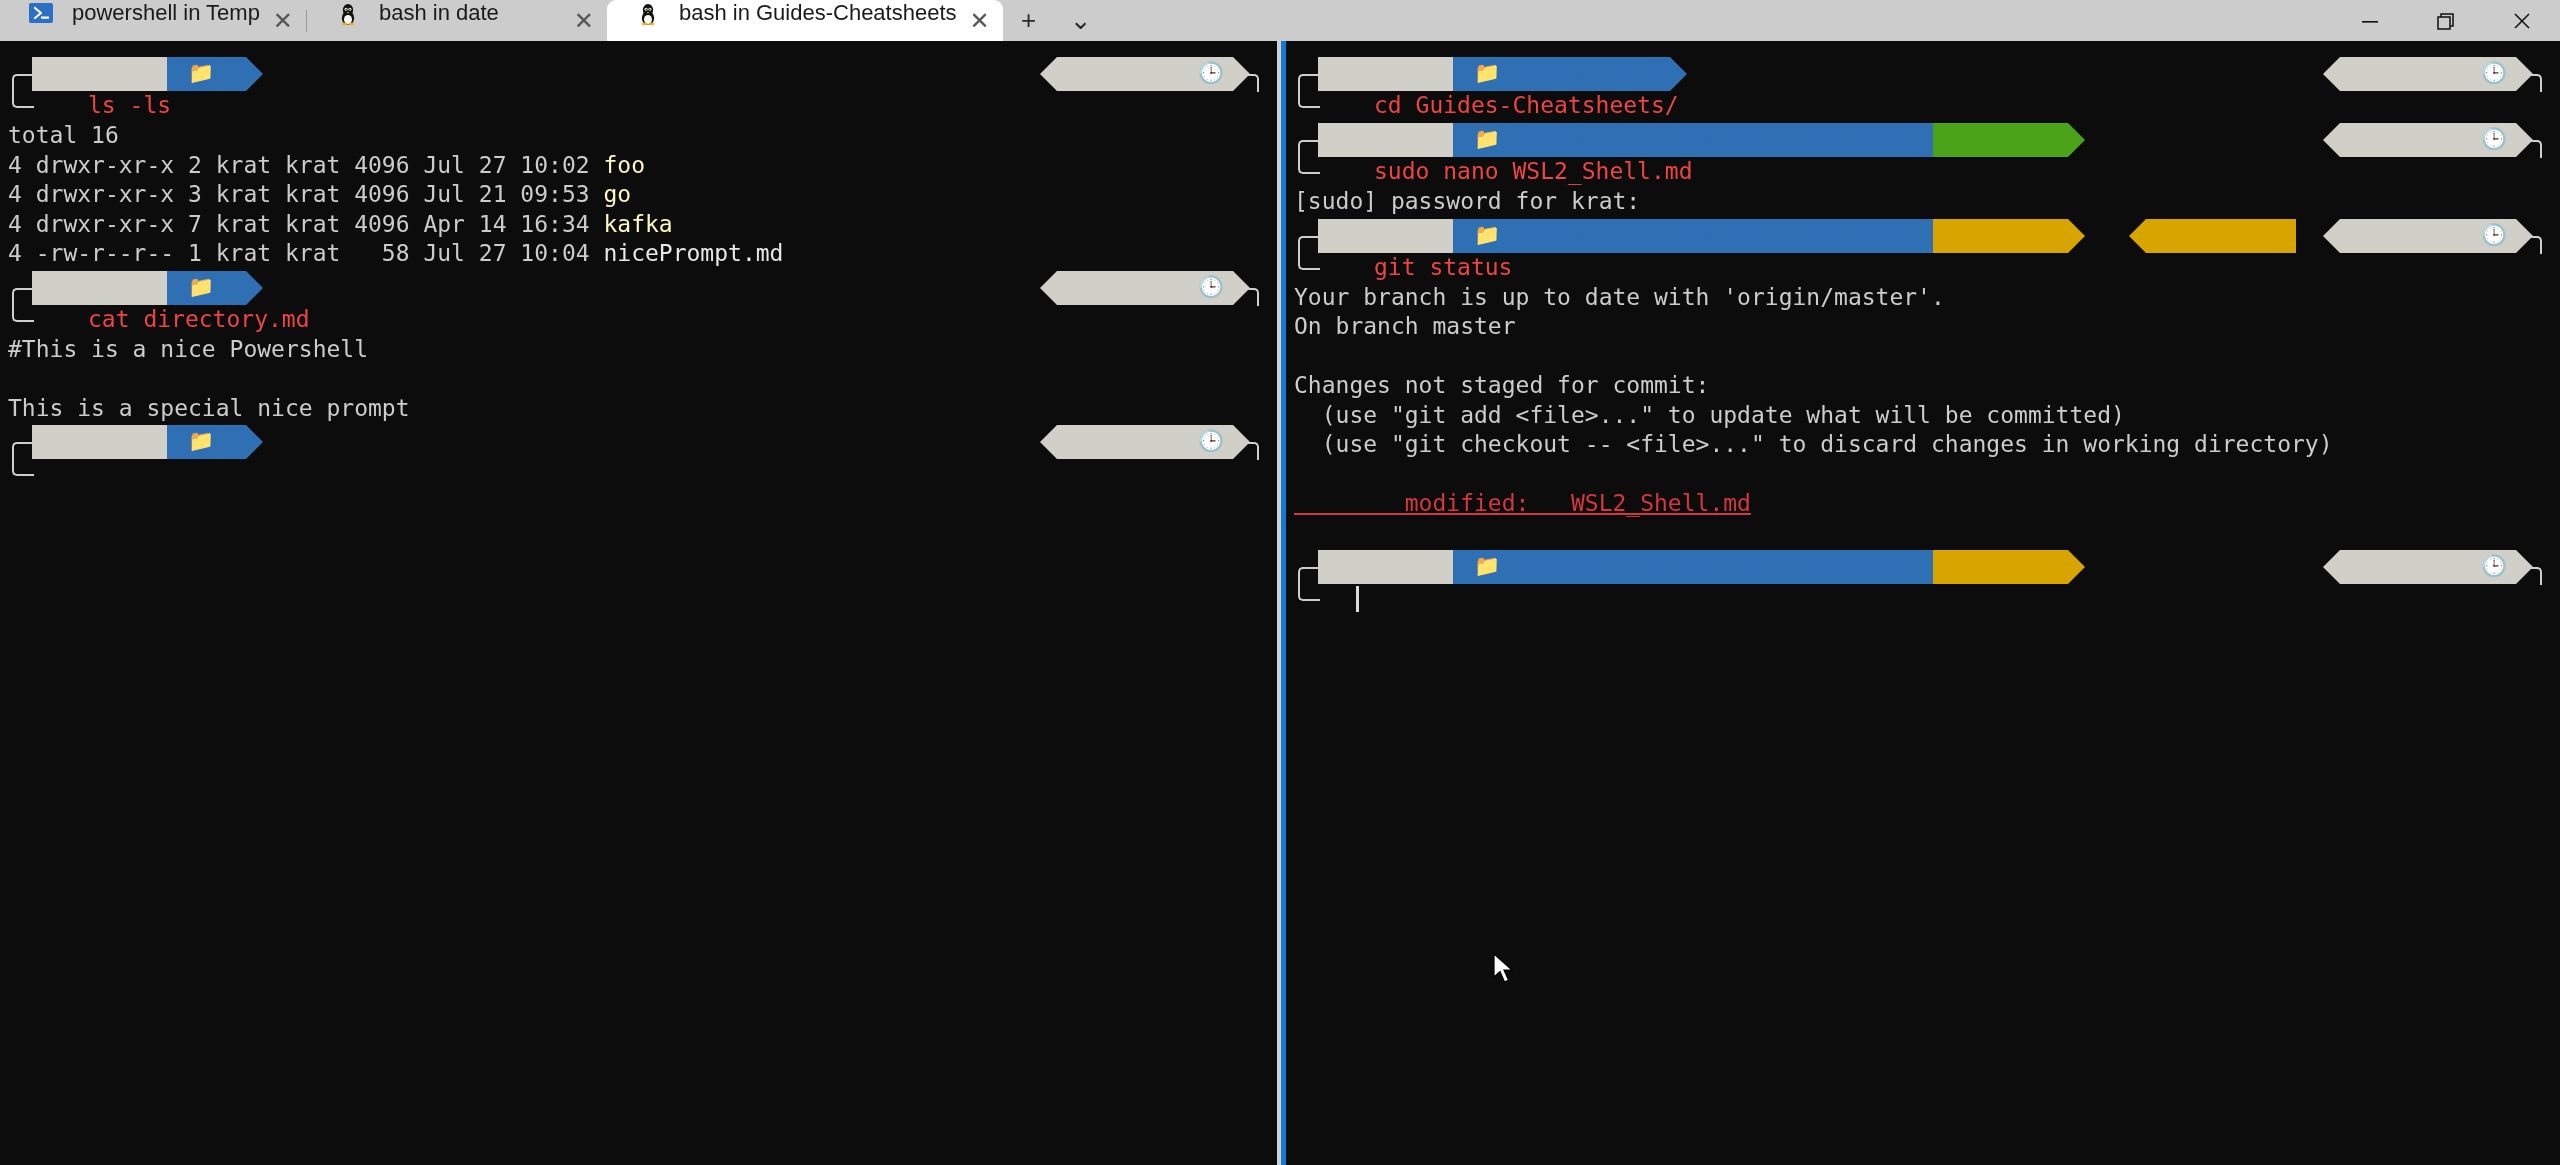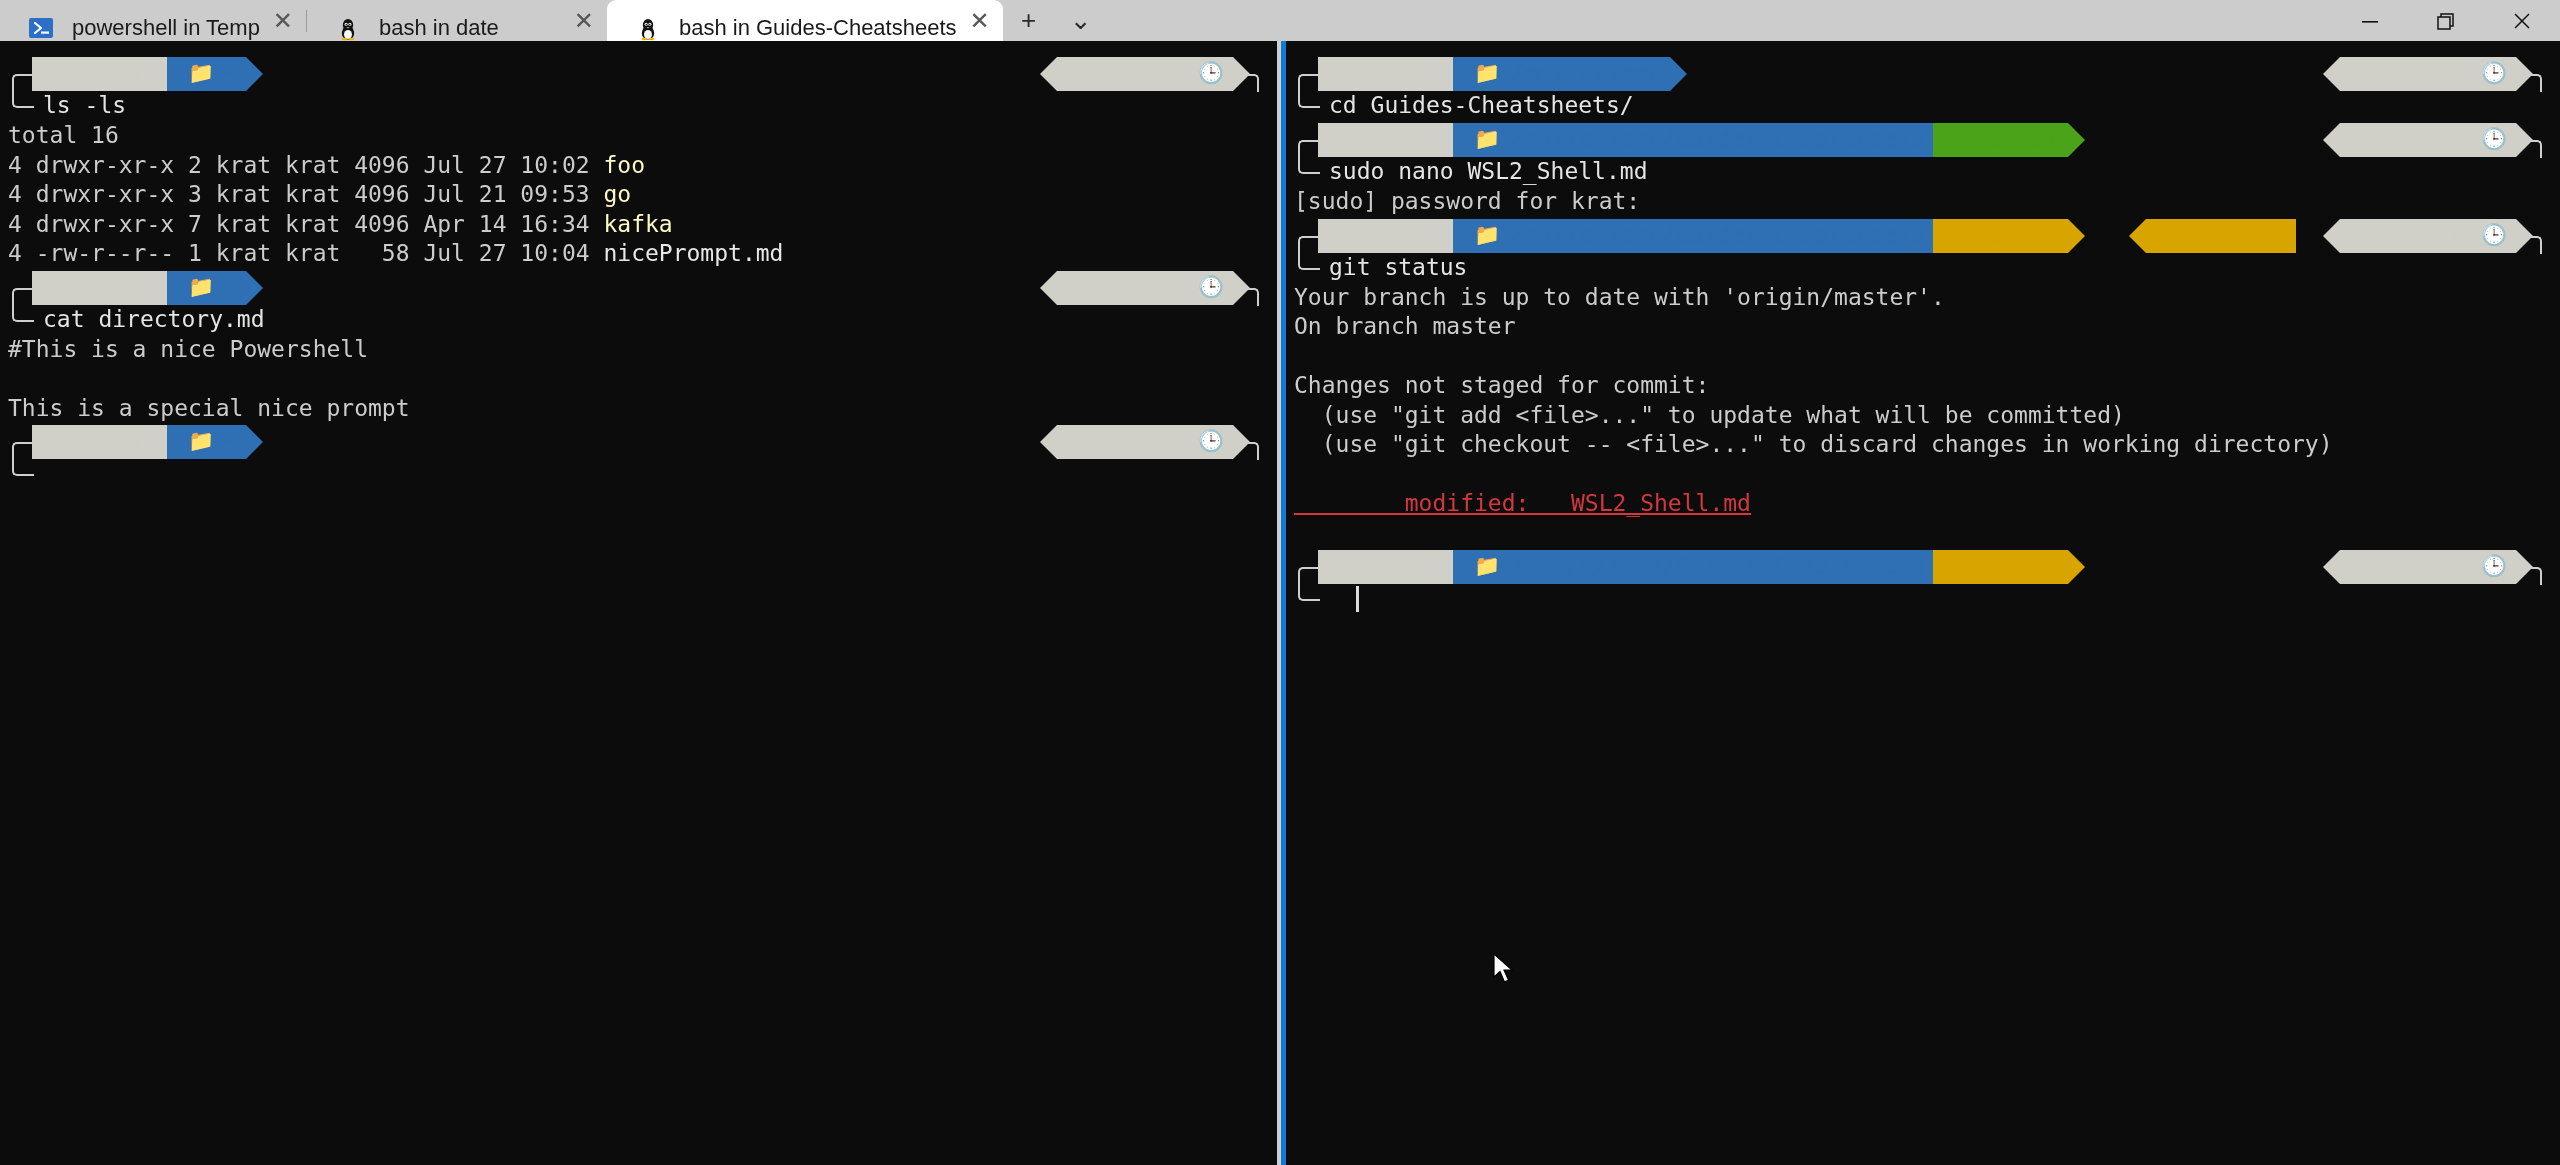--- a/index.html
+++ b/index.html
@@ -14,21 +14,21 @@
   
   .titlebar {
     position: absolute; top: 0; left: 0;
     width: 2560px; height: 41px;
     background: #cccccc;
     display: flex; align-items: stretch;
   }
   .tabstrip { display: flex; align-items: stretch; height: 41px; }
   .tab {
     position: relative;
-    display: flex; align-items: flex-end;
+    display: flex; align-items: flex-start;
     height: 41px;
     padding: 0 0 0 28px;
     background: #cccccc;
     color: #1a1a1a;
     font-family: "Liberation Sans", sans-serif;
     font-size: 22px;
     min-width: 300px;
   }
   .tab.active {
     background: #ffffff;
@@ -159,24 +159,24 @@
 
   
   .rtail {
     position: absolute; right: 18px; top: 17px;
     width: 22px; height: 18px;
     border-color: #cfcfcf; border-style: solid;
     border-width: 2px 2px 0 0; border-top-right-radius: 5px;
   }
 
   .cmdline {
-    padding-left: 43px;
+    padding-left: 88px;
     height: 30px;
     display: flex; align-items: center;
-    color: #e5e5e5;
+    color: #ef4444;
     white-space: pre;
   }
   .outline { white-space: pre; padding-left: 8px; color: #cccccc; }
   .outline.blank { height: 29.5px; }
   .c-dir   { color: #fef9c3; }
   .c-red   { color: #d4373e; text-decoration: underline; }
   .c-white { color: #e8e8e8; }
 
   .cursor-bar {
     display: inline-block;

